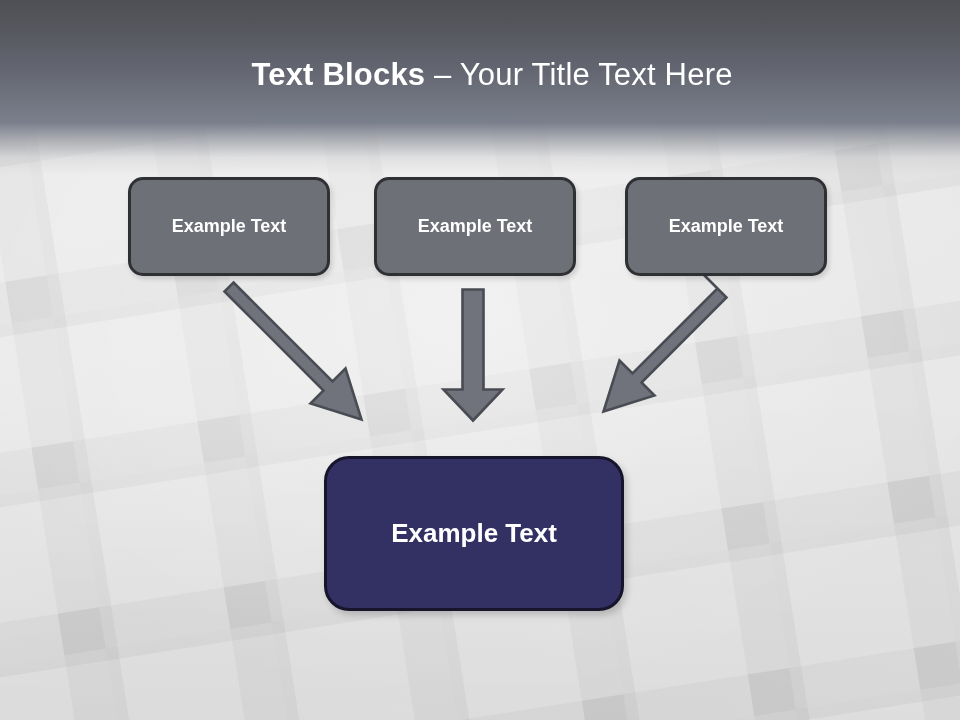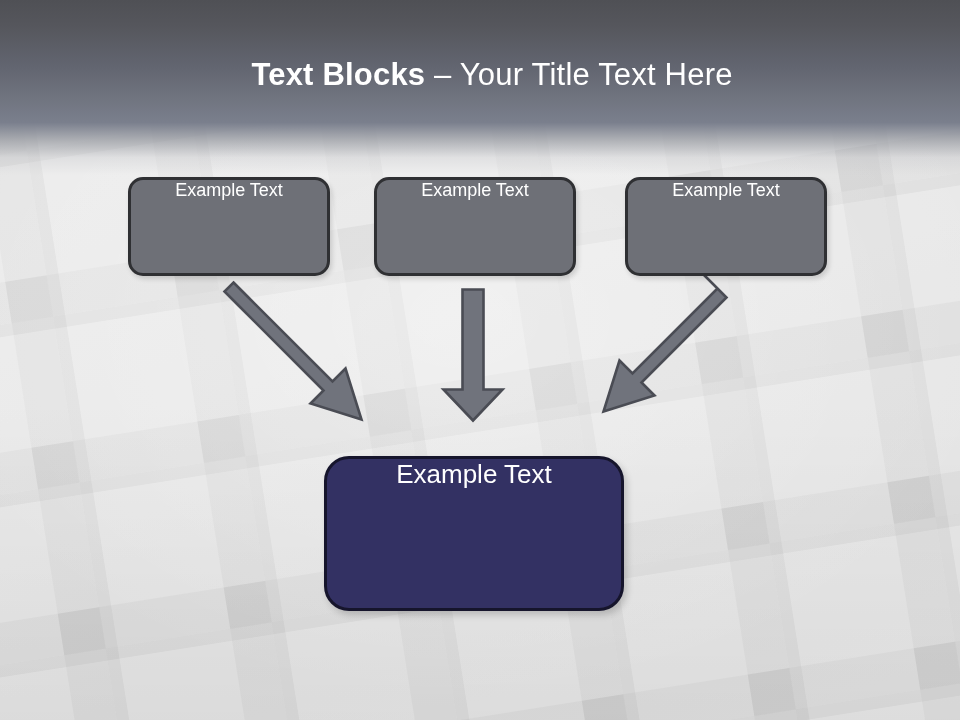--- a/index.html
+++ b/index.html
@@ -88,24 +88,25 @@
     white-space: nowrap;
   }
   .title .t-bold { font-weight: bold; }
   .title .t-reg  { font-weight: normal; }
 
   
   .node {
     position: absolute;
     box-sizing: border-box;
     display: flex;
-    align-items: flex-start;
+    align-items: center;
     justify-content: center;
     color: #ffffff;
     text-align: center;
+    font-weight: bold;
   }
   .node-top {
     width: 202px;
     height: 99px;
     top: 177px;
     background: #6e7077;
     border: 3px solid #2f3033;
     border-radius: 15px;
     font-size: 18px;
     box-shadow: 2px 3px 5px rgba(0,0,0,0.15);

